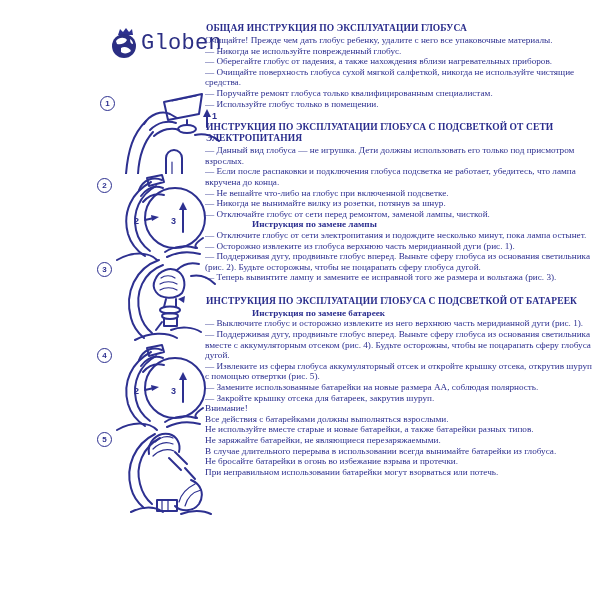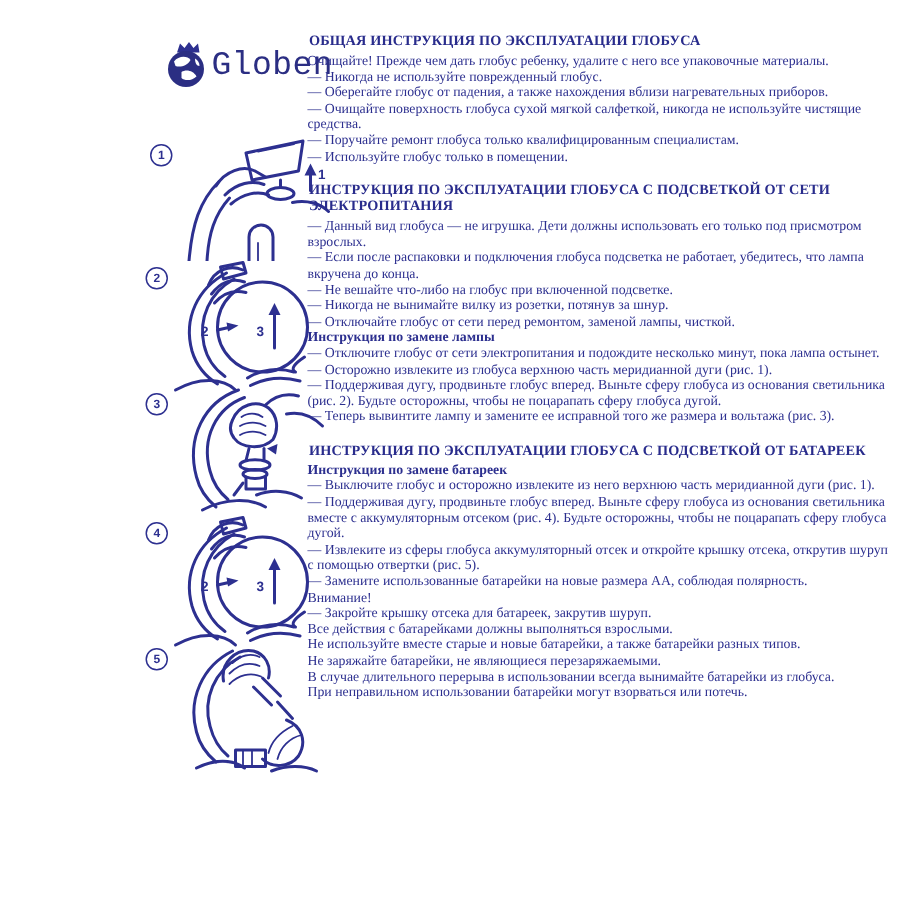--- a/index.html
+++ b/index.html
@@ -31,21 +31,21 @@
   .fl{fill:#2d3090;stroke:none;}
   .lbl{font-family:"Liberation Sans", sans-serif;font-size:9px;font-weight:bold;fill:#2d3090;}
   
   .content{position:absolute;left:205px;top:23px;width:390px;}
   .sec{margin:0 0 13px 0;}
   .sec-title{
     margin:0 0 1px 1px;font-size:9.5px;line-height:11px;font-weight:bold;
     color:#292c8c;letter-spacing:.1px;
   }
   .para{margin:0;font-size:9.2px;line-height:10.6px;color:#2c2f8f;}
-  .para.bold{font-weight:bold;}
+  .para.bold{font-weight:bold;margin-left:47px;}
 </style>
 </head>
 <body>
 
 <div class="page">
 
   <div class="logo">
     <svg width="32" height="34" viewBox="0 0 32 34">
       <path class="fl" d="M10,9 l2,-6 l3,3 l3,-4 l3,4 l3,-3 l1,6 z"></path>
       <circle cx="16" cy="20" r="12" fill="#2b2e83"></circle>
@@ -197,24 +197,25 @@
         </div>
     </section>
     <section class="sec">
       <h2 class="sec-title">ИНСТРУКЦИЯ ПО ЭКСПЛУАТАЦИИ ГЛОБУСА С ПОДСВЕТКОЙ ОТ БАТАРЕЕК</h2>
       <div>
           <p class="para bold">Инструкция по замене батареек</p>
           <p class="para">— Выключите глобус и осторожно извлеките из него верхнюю часть меридианной дуги (рис. 1).</p>
           <p class="para">— Поддерживая дугу, продвиньте глобус вперед. Выньте сферу глобуса из основания светильника вместе с аккумуляторным отсеком (рис. 4). Будьте осторожны, чтобы не поцарапать сферу глобуса дугой.</p>
           <p class="para">— Извлеките из сферы глобуса аккумуляторный отсек и откройте крышку отсека, открутив шуруп с помощью отвертки (рис. 5).</p>
           <p class="para">— Замените использованные батарейки на новые размера АА, соблюдая полярность.</p>
+          <p class="para">— Закройте крышку отсека для батареек, закрутив шуруп.</p>
           <p class="para">Внимание!</p>
-          <p class="para">— Закройте крышку отсека для батареек, закрутив шуруп.</p>
           <p class="para">Все действия с батарейками должны выполняться взрослыми.</p>
           <p class="para">Не используйте вместе старые и новые батарейки, а также батарейки разных типов.</p>
           <p class="para">Не заряжайте батарейки, не являющиеся перезаряжаемыми.</p>
           <p class="para">В случае длительного перерыва в использовании всегда вынимайте батарейки из глобуса.</p>
+          <p class="para">Не бросайте батарейки в огонь во избежание взрыва и протечки.</p>
           <p class="para">При неправильном использовании батарейки могут взорваться или потечь.</p>
         </div>
     </section>
   </div>
 
 </div>
 
 </body></html>

